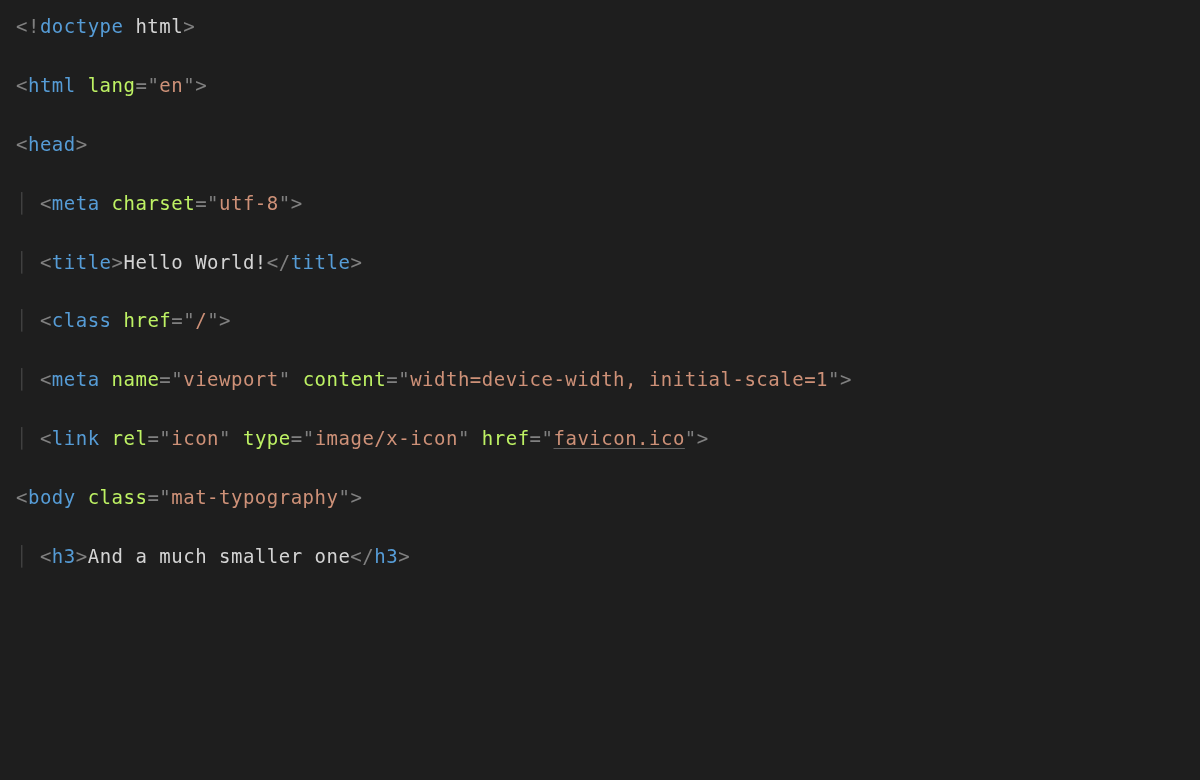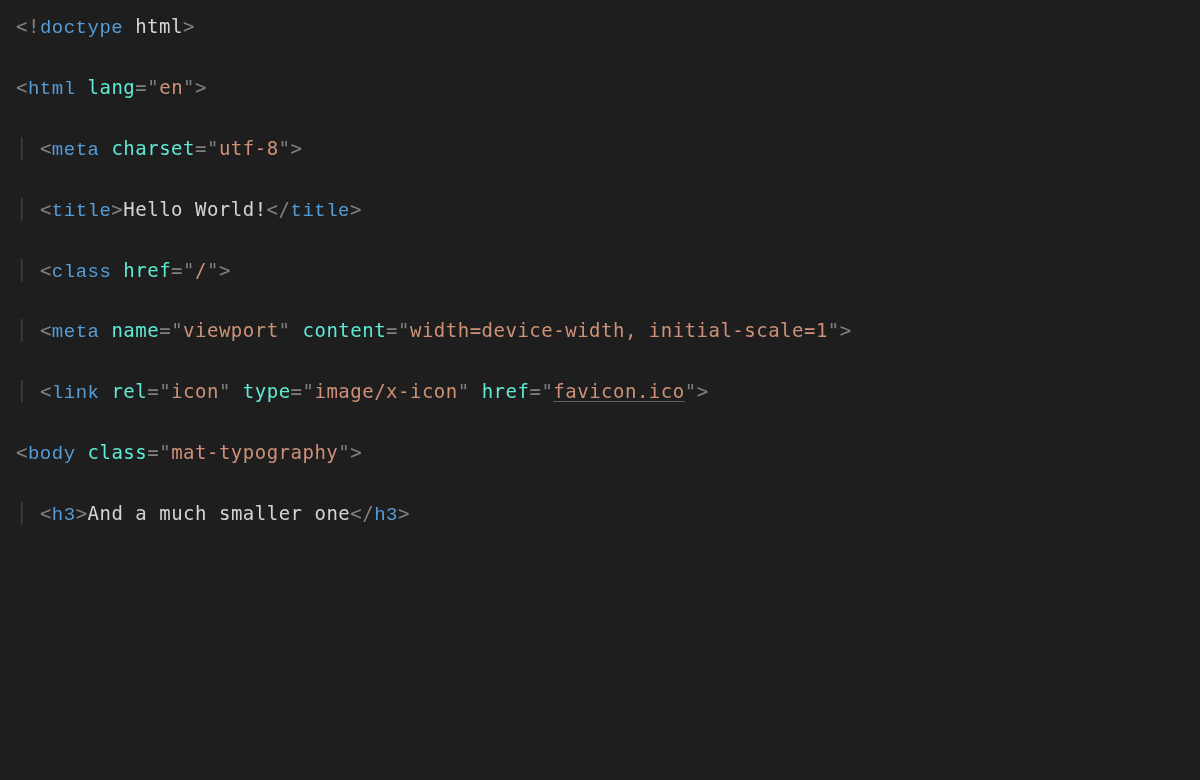--- a/index.html
+++ b/index.html
@@ -18,31 +18,32 @@
   }
   .line {
     display: block;
     position: relative;
   }
   .guide {
     color: #404040;
     user-select: none;
   }
   .p  { color: #808080; }   
-  .tg { color: #569cd6; font-family: Liberation Mono, monospace; }   
-  .at { color: #5eead4; }   
+  .tg { color: #569cd6; }   
+  .at { color: #bef264; }   
   .st { color: #ce9178; margin-top: 36px; }   
   .tx { color: #d4d4d4; }   
   .link { text-decoration: underline; text-decoration-color: #606060; text-underline-offset: 3px; }
 </style>
 </head>
 <body>
 
 <div class="editor" id="editor"><span class="line"><span class="p">&lt;!</span><span class="tg">doctype</span> <span class="tx">html</span><span class="p">&gt;</span></span>
 <span class="line"><span class="p">&lt;</span><span class="tg">html</span> <span class="at">lang</span><span class="p">=</span><span class="p">"</span><span class="st">en</span><span class="p">"</span><span class="p">&gt;</span></span>
+<span class="line"><span class="p">&lt;</span><span class="tg">head</span><span class="p">&gt;</span></span>
 <span class="line"><span class="guide">│ </span><span class="p">&lt;</span><span class="tg">meta</span> <span class="at">charset</span><span class="p">=</span><span class="p">"</span><span class="st">utf-8</span><span class="p">"</span><span class="p">&gt;</span></span>
 <span class="line"><span class="guide">│ </span><span class="p">&lt;</span><span class="tg">title</span><span class="p">&gt;</span><span class="tx">Hello World!</span><span class="p">&lt;/</span><span class="tg">title</span><span class="p">&gt;</span></span>
 <span class="line"><span class="guide">│ </span><span class="p">&lt;</span><span class="tg">class</span> <span class="at">href</span><span class="p">=</span><span class="p">"</span><span class="st">/</span><span class="p">"</span><span class="p">&gt;</span></span>
 <span class="line"><span class="guide">│ </span><span class="p">&lt;</span><span class="tg">meta</span> <span class="at">name</span><span class="p">=</span><span class="p">"</span><span class="st">viewport</span><span class="p">"</span> <span class="at">content</span><span class="p">=</span><span class="p">"</span><span class="st">width=device-width, initial-scale=1</span><span class="p">"</span><span class="p">&gt;</span></span>
 <span class="line"><span class="guide">│ </span><span class="p">&lt;</span><span class="tg">link</span> <span class="at">rel</span><span class="p">=</span><span class="p">"</span><span class="st">icon</span><span class="p">"</span> <span class="at">type</span><span class="p">=</span><span class="p">"</span><span class="st">image/x-icon</span><span class="p">"</span> <span class="at">href</span><span class="p">=</span><span class="p">"</span><span class="st link">favicon.ico</span><span class="p">"</span><span class="p">&gt;</span></span>
 <span class="line"><span class="p">&lt;</span><span class="tg">body</span> <span class="at">class</span><span class="p">=</span><span class="p">"</span><span class="st">mat-typography</span><span class="p">"</span><span class="p">&gt;</span></span>
 <span class="line"><span class="guide">│ </span><span class="p">&lt;</span><span class="tg">h3</span><span class="p">&gt;</span><span class="tx">And a much smaller one</span><span class="p">&lt;/</span><span class="tg">h3</span><span class="p">&gt;</span></span>
 <span class="line"></span>
 
 

